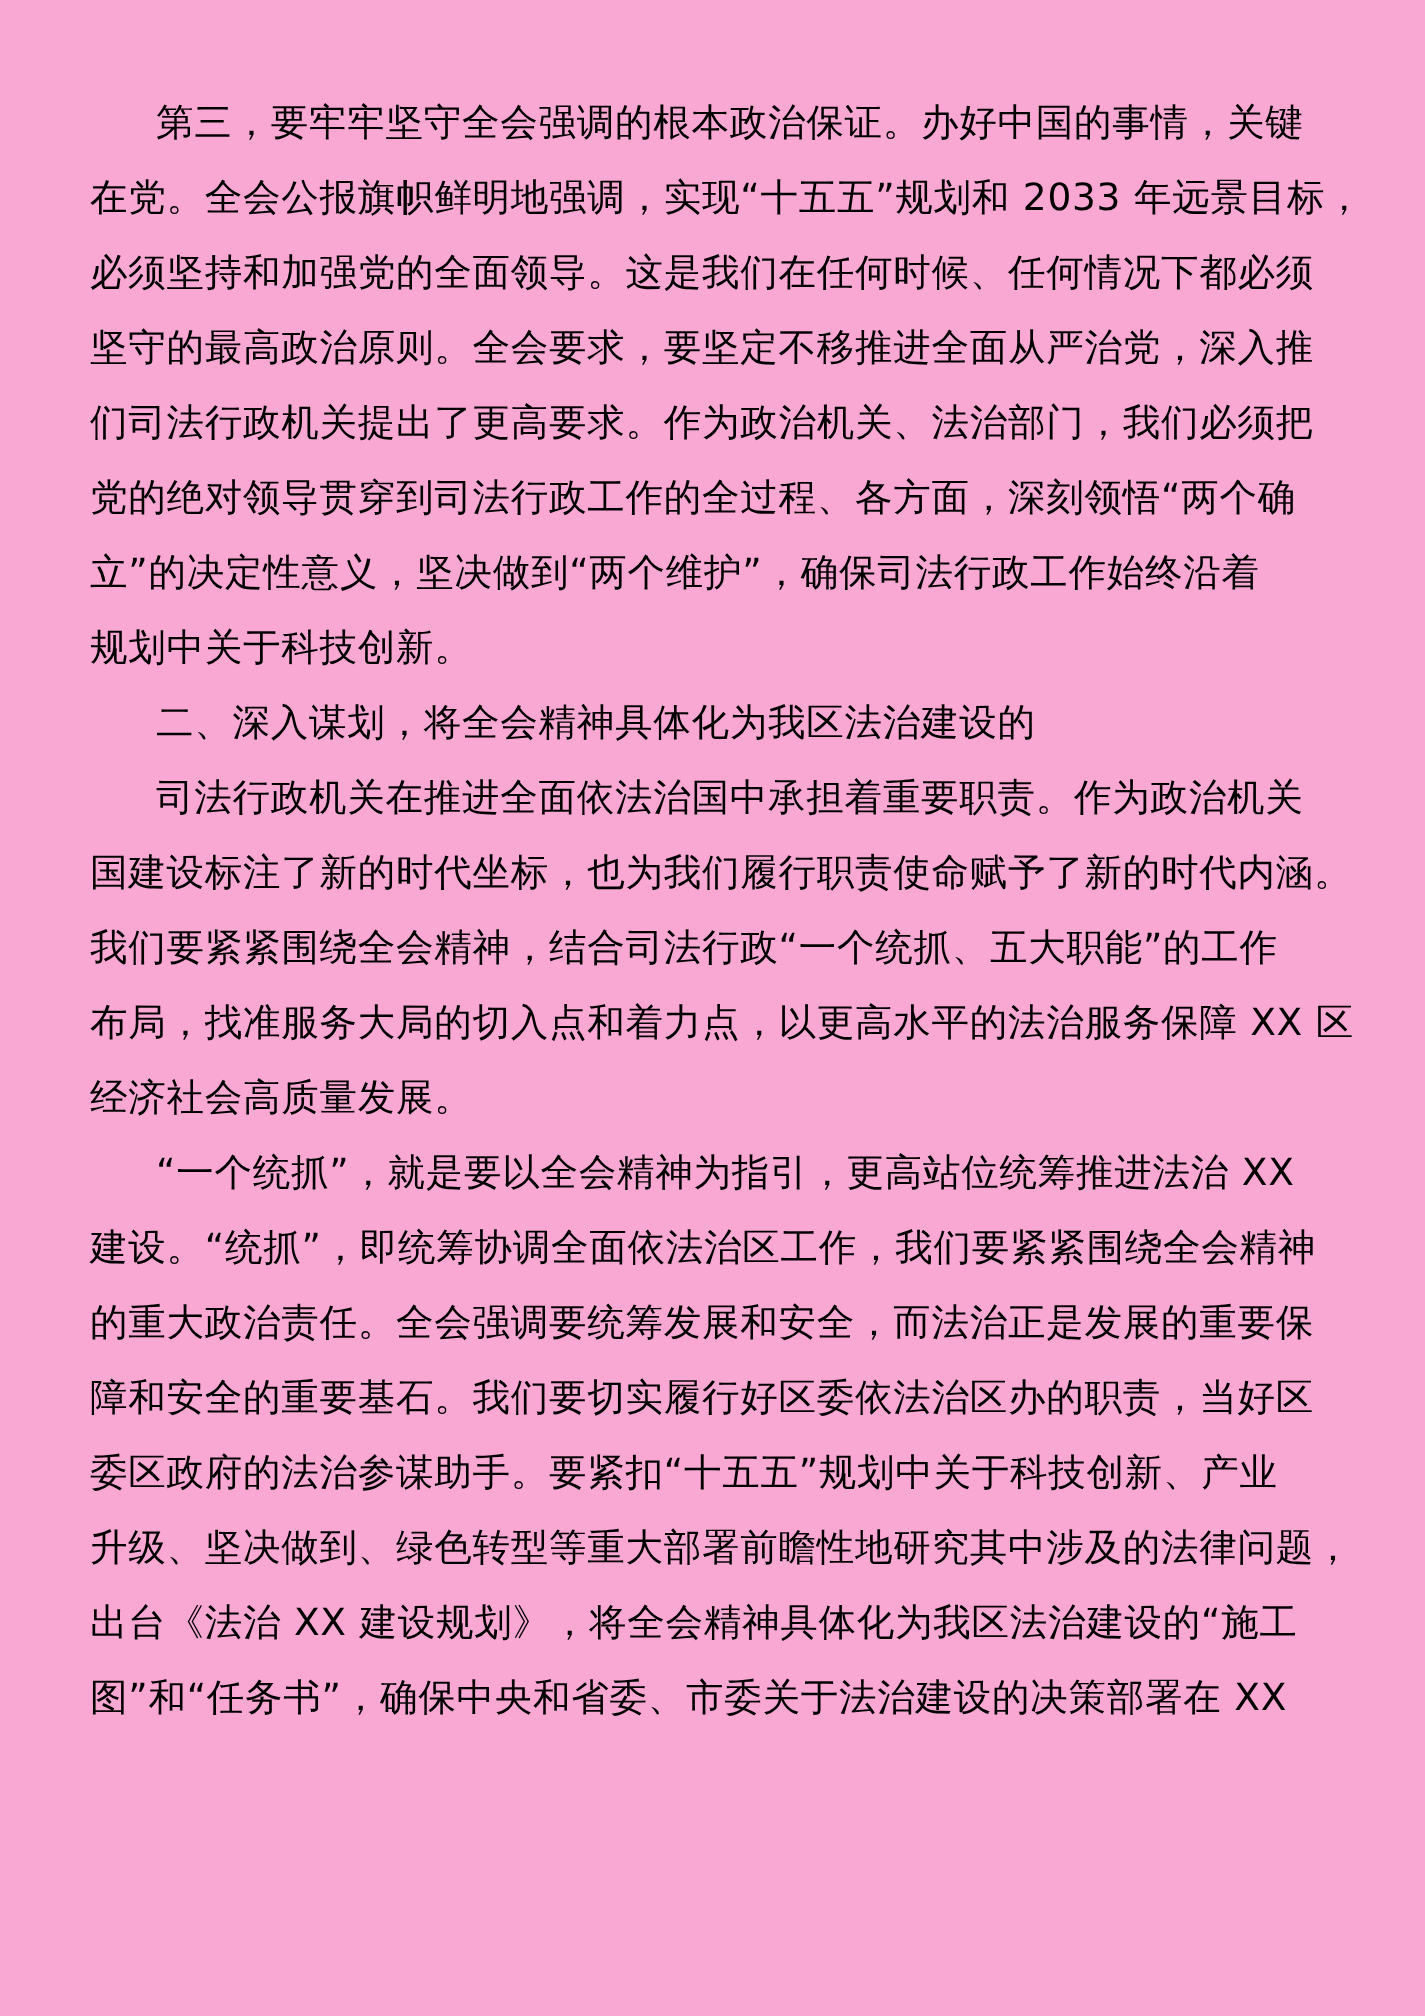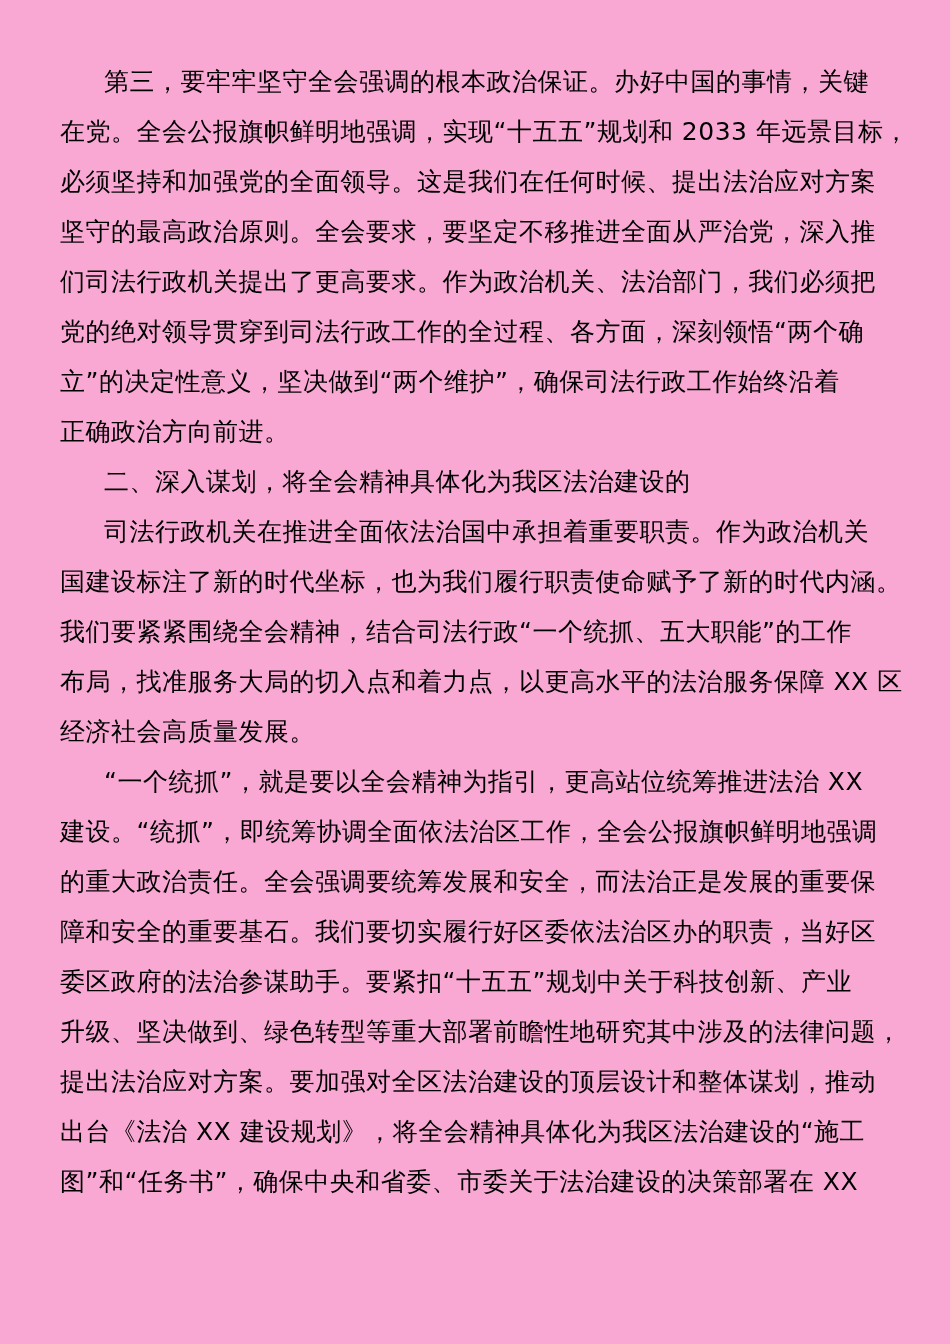--- a/index.html
+++ b/index.html
@@ -45,42 +45,41 @@
   }
 </style>
 </head>
 <body>
 
 <div class="page">
   <div class="doc" id="doc">
       <div class="block">
         <div class="line indent">第三，要牢牢坚守全会强调的根本政治保证。办好中国的事情，关键</div>
         <div class="line">在党。全会公报旗帜鲜明地强调，实现“十五五”规划和 2033 年远景目标，</div>
-        <div class="line">必须坚持和加强党的全面领导。这是我们在任何时候、提出法治应对方案</div>
+        <div class="line">必须坚持和加强党的全面领导。这是我们在任何时候、任何情况下都必须</div>
         <div class="line">坚守的最高政治原则。全会要求，要坚定不移推进全面从严治党，深入推</div>
         <div class="line">们司法行政机关提出了更高要求。作为政治机关、法治部门，我们必须把</div>
         <div class="line">党的绝对领导贯穿到司法行政工作的全过程、各方面，深刻领悟“两个确</div>
         <div class="line">立”的决定性意义，坚决做到“两个维护”，确保司法行政工作始终沿着</div>
-        <div class="line">正确政治方向前进。</div>
+        <div class="line">规划中关于科技创新。</div>
       </div>
       <div class="block">
         <div class="line indent heading">二、深入谋划，将全会精神具体化为我区法治建设的</div>
       </div>
       <div class="block">
         <div class="line indent">司法行政机关在推进全面依法治国中承担着重要职责。作为政治机关</div>
         <div class="line">国建设标注了新的时代坐标，也为我们履行职责使命赋予了新的时代内涵。</div>
         <div class="line">我们要紧紧围绕全会精神，结合司法行政“一个统抓、五大职能”的工作</div>
         <div class="line">布局，找准服务大局的切入点和着力点，以更高水平的法治服务保障 XX 区</div>
         <div class="line">经济社会高质量发展。</div>
       </div>
       <div class="block">
         <div class="line indent">“一个统抓”，就是要以全会精神为指引，更高站位统筹推进法治 XX</div>
-        <div class="line">建设。“统抓”，即统筹协调全面依法治区工作，全会公报旗帜鲜明地强调</div>
+        <div class="line">建设。“统抓”，即统筹协调全面依法治区工作，我们要紧紧围绕全会精神</div>
         <div class="line">的重大政治责任。全会强调要统筹发展和安全，而法治正是发展的重要保</div>
         <div class="line">障和安全的重要基石。我们要切实履行好区委依法治区办的职责，当好区</div>
         <div class="line">委区政府的法治参谋助手。要紧扣“十五五”规划中关于科技创新、产业</div>
         <div class="line">升级、坚决做到、绿色转型等重大部署前瞻性地研究其中涉及的法律问题，</div>
-        <div class="line">提出法治应对方案。要加强对全区法治建设的顶层设计和整体谋划，推动</div>
         <div class="line">出台《法治 XX 建设规划》，将全会精神具体化为我区法治建设的“施工</div>
         <div class="line">图”和“任务书”，确保中央和省委、市委关于法治建设的决策部署在 XX</div>
       </div>
     </div>
 </div>
 
 </body></html>

